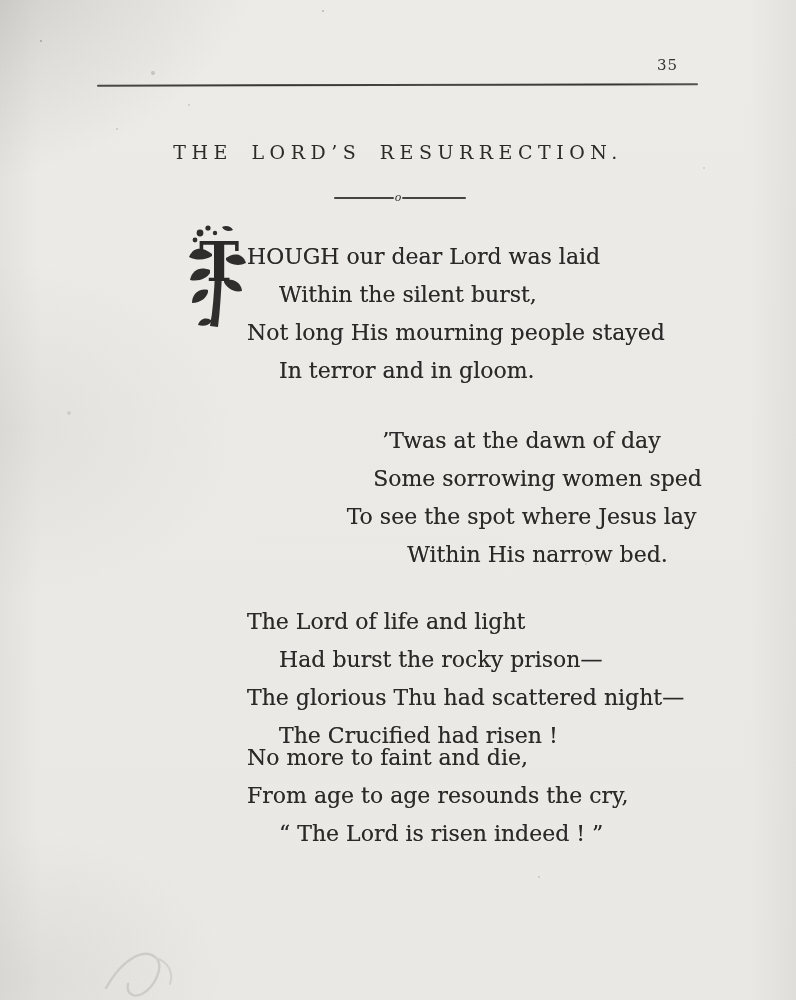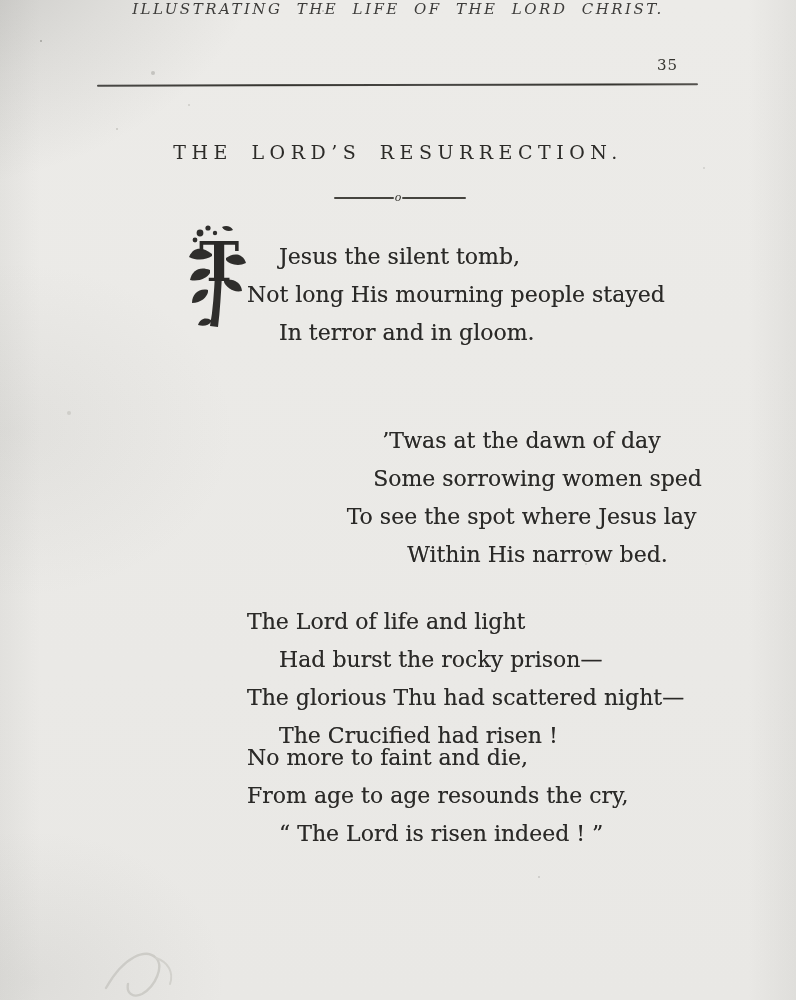--- a/index.html
+++ b/index.html
@@ -95,21 +95,20 @@
       28px 372px 0 1px rgba(130,130,125,0.22);
   }
 </style>
 </head>
 <body>
 
 <div class="page">
 
   <div class="specks"></div>
 
-  <div class="running-header">ILLUSTRATING THE LIFE OF THE LORD CHRIST.</div>
   <div class="page-number">35</div>
   <div class="header-rule"></div>
 
   <div class="poem-title">THE LORD’S RESURRECTION.</div>
 
   <div class="title-divider">
     <span class="seg seg-left"></span>
     <span class="divider-o">o</span>
     <span class="seg seg-right"></span>
   </div>
@@ -131,21 +130,22 @@
       <path d="M36,56 C45,54 53,58 54,67 C45,69 38,63 36,58 Z"></path>
 
       <path d="M27,50 C26,68 25,86 22,102 L30,103 C32,87 33,69 34,51 Z"></path>
 
       <path d="M23,96 C17,93 12,95 10,101 C16,103 21,101 23,98 Z"></path>
     </g>
     <text x="31" y="57" text-anchor="middle" font-family="DejaVu Serif, Liberation Serif, serif" font-size="54" font-weight="bold" fill="#2b2a28">T</text>
   </svg>
 
   <div class="stanza stanza-1">
-    <div class="line indent">Jesus the silent tomb,</div>
+    <div class="line">HOUGH our dear Lord was laid</div>
+    <div class="line indent">Within the silent burst,</div>
     <div class="line">Not long His mourning people stayed</div>
     <div class="line indent">In terror and in gloom.</div>
   </div>
 
   <div class="stanza stanza-2">
     <div class="line">’Twas at the dawn of day</div>
     <div class="line indent">Some sorrowing women sped</div>
     <div class="line">To see the spot where Jesus lay</div>
     <div class="line indent">Within His narrow bed.</div>
   </div>

